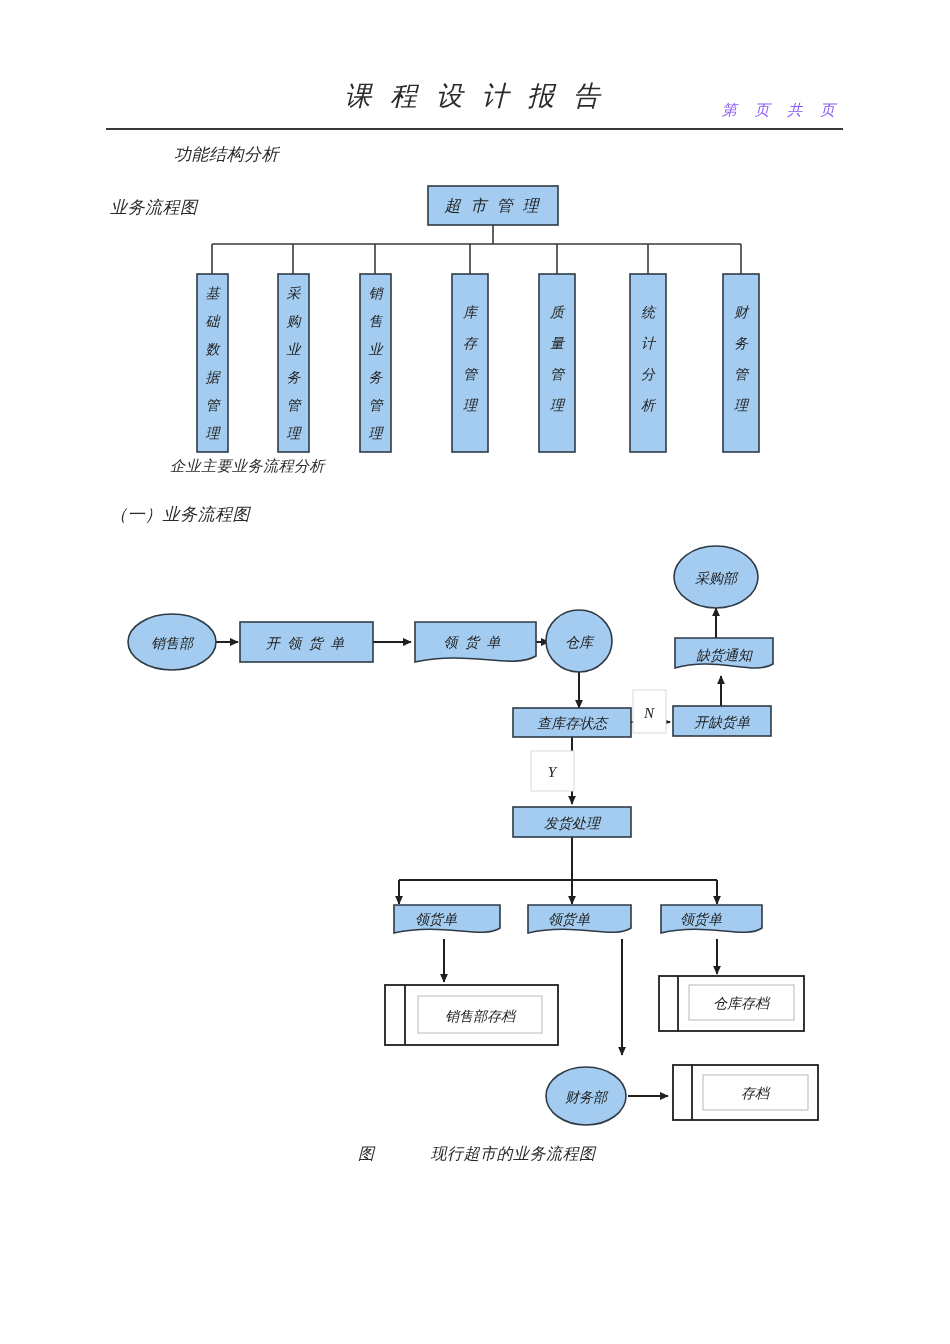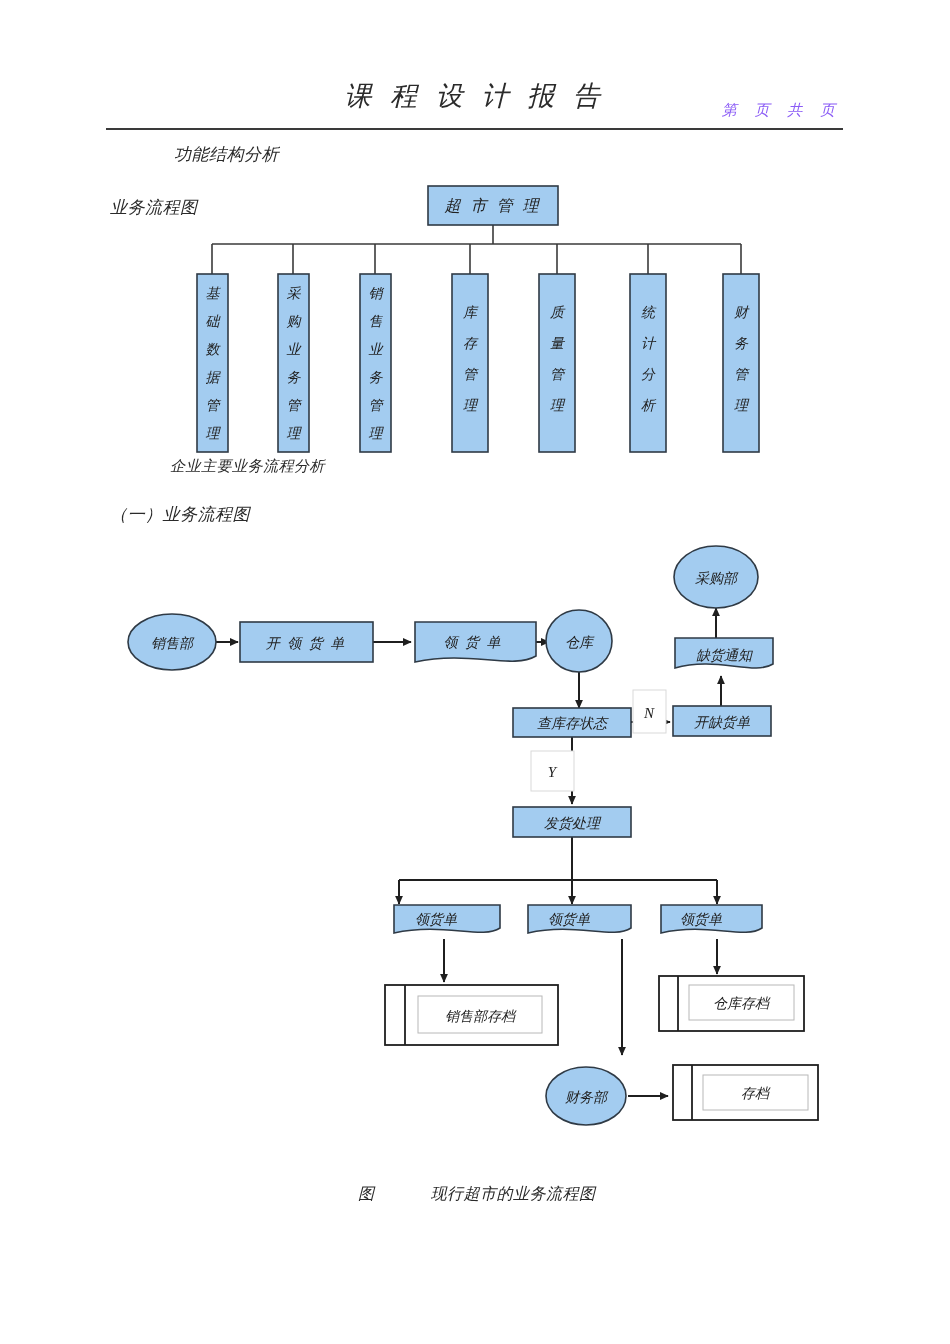--- a/index.html
+++ b/index.html
@@ -54,21 +54,21 @@
     position: absolute;
     font-size: 17px;
     color: #2a2a2a;
     white-space: nowrap;
     letter-spacing: 0.5px;
   }
   .t-sec1   { left: 174px; top: 143px; }
   .t-fig1   { left: 110px; top: 196px; }
   .t-sec2   { left: 170px; top: 457px; font-size: 15px; }
   .t-sec2b  { left: 110px; top: 503px; }
-  .t-caption{ left: 358px; top: 1144px; font-size: 16px; margin-top: 40px; }
+  .t-caption{ left: 358px; top: 1144px; font-size: 16px; }
   .t-caption .gap { display: inline-block; width: 56px; }
 
   
   #org-chart, #flow-chart {
     position: absolute;
     left: 0;
     display: block;
   }
   #org-chart  { top: 180px; }
   #flow-chart { top: 530px; }

